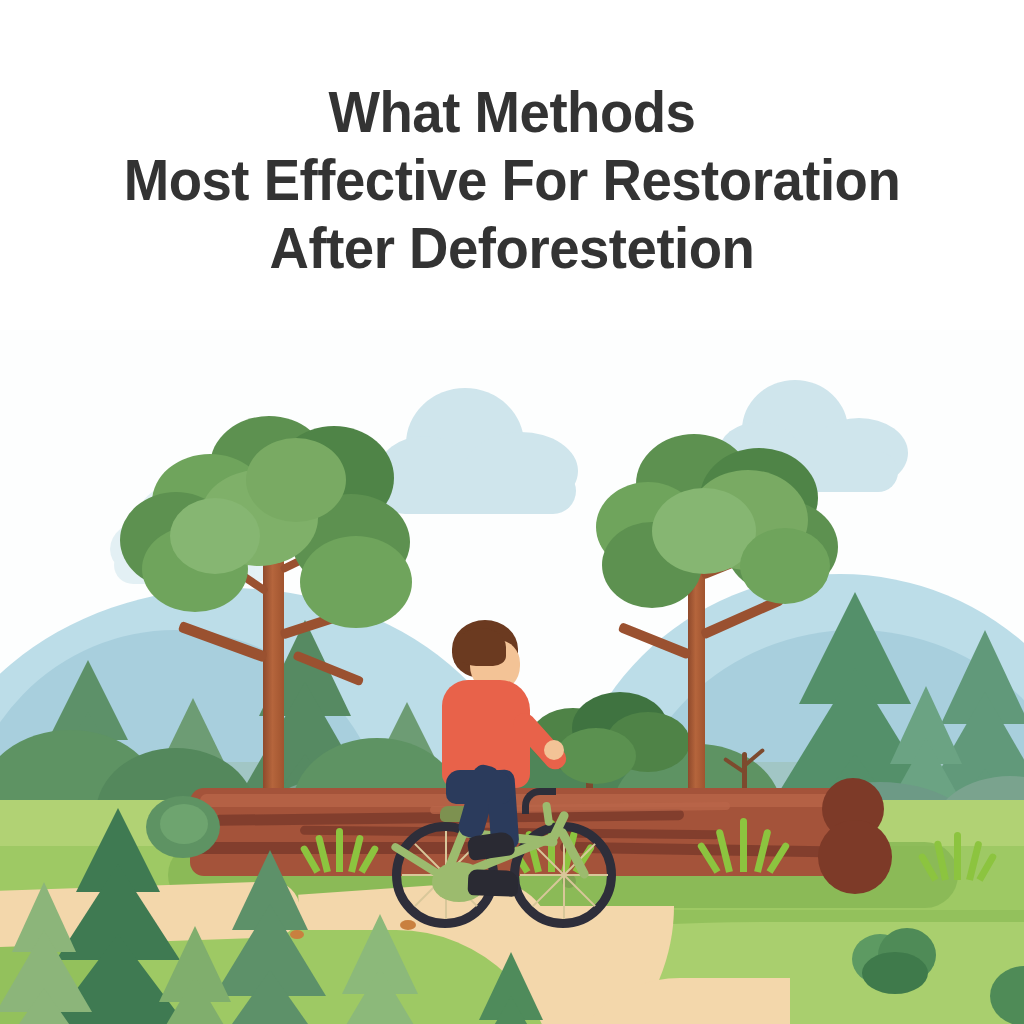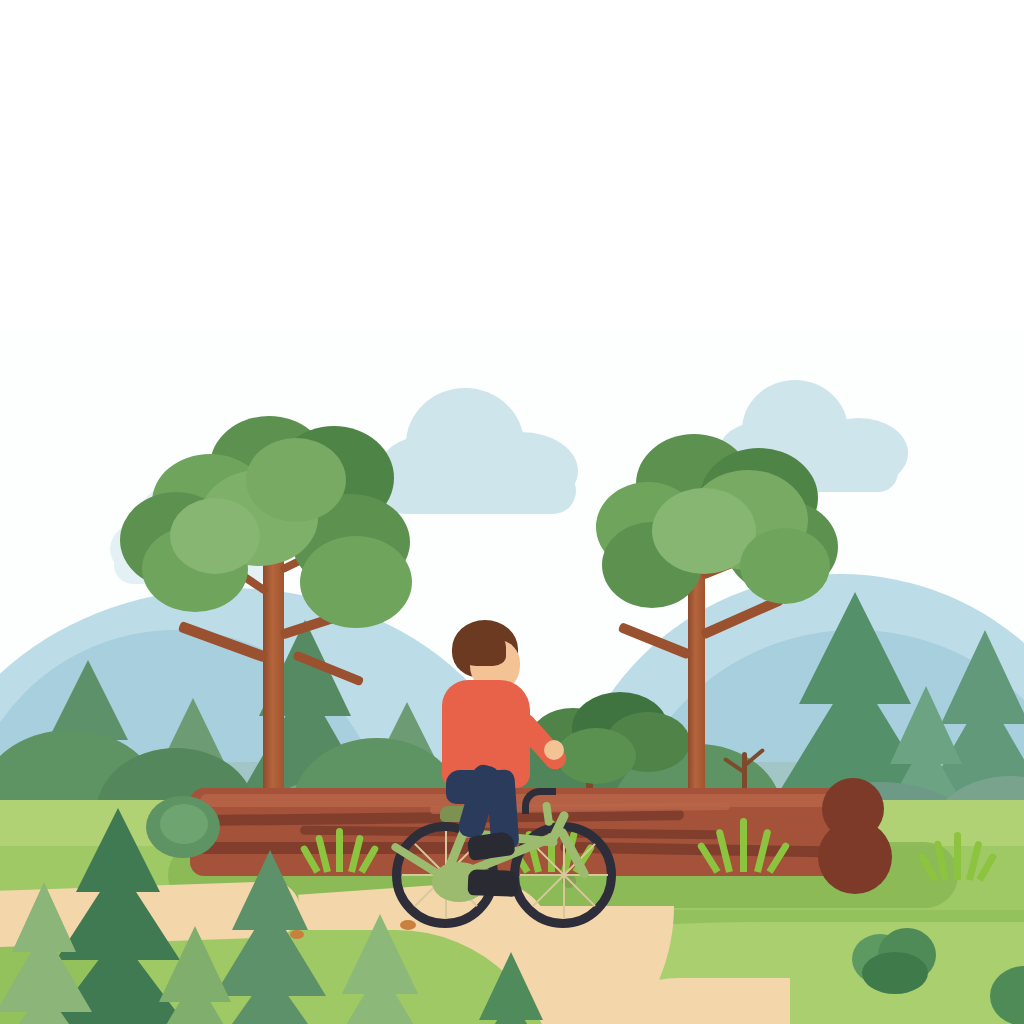--- a/index.html
+++ b/index.html
@@ -203,20 +203,25 @@
   }
   .chainring { position: absolute; border-radius: 50%; background: #9cbb6e; }
   .saddle { position: absolute; background: #7d9150; border-radius: 10px 14px 6px 6px; }
   .handlebar { position: absolute; border: 7px solid #2e2e3a; border-bottom: none; border-right: none; border-radius: 18px 0 0 0; box-sizing: border-box; }
 </style>
 </head>
 <body>
 
 <div id="poster">
 
+  <div class="title-block">
+    <span class="title-line l1">What Methods</span>
+    <span class="title-line l2">Most Effective For Restoration</span>
+    <span class="title-line l3">After Deforestetion</span>
+  </div>
 
   <div id="scene">
 
     <div class="layer sky"></div>
 
     <div class="cloud" style="left:378px;top:58px;width:210px;height:90px;">
       <div class="puff" style="left:28px;top:0;width:118px;height:112px;"></div>
       <div class="puff" style="left:0;top:48px;width:94px;height:72px;"></div>
       <div class="puff" style="left:86px;top:44px;width:114px;height:78px;"></div>
       <div class="base" style="left:4px;top:80px;width:194px;height:46px;"></div>

